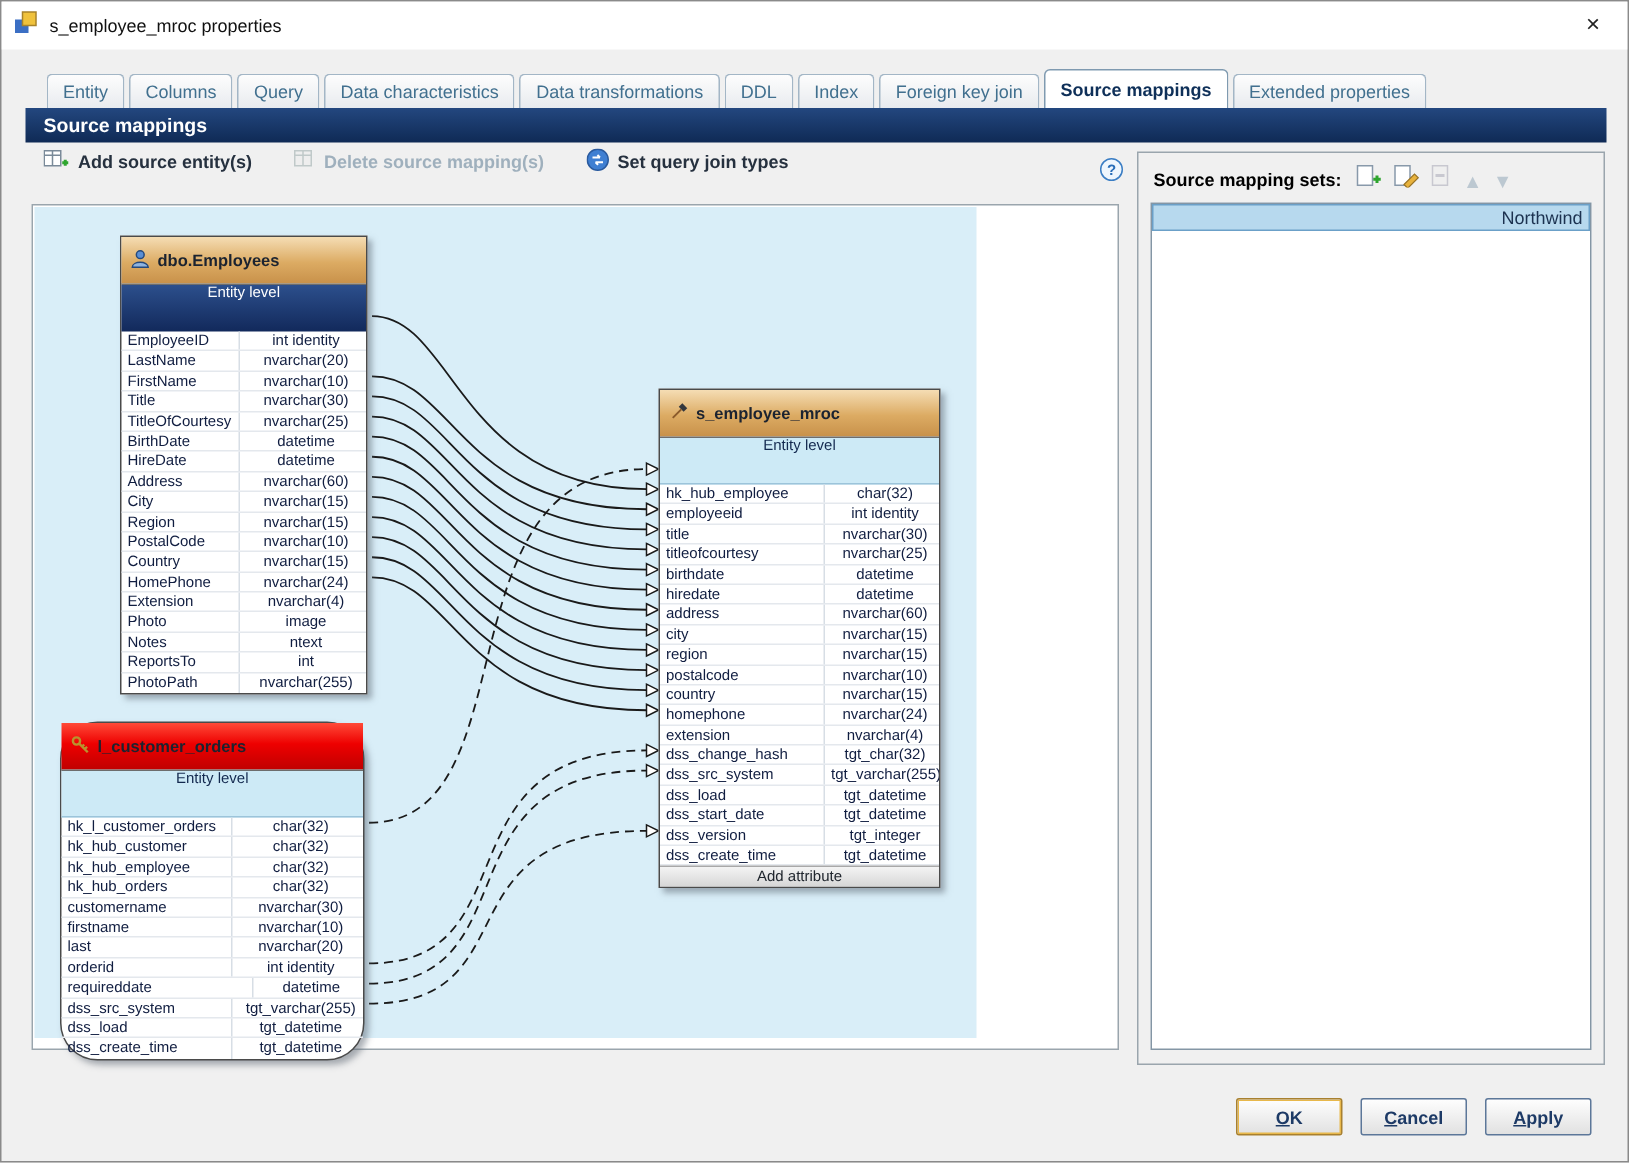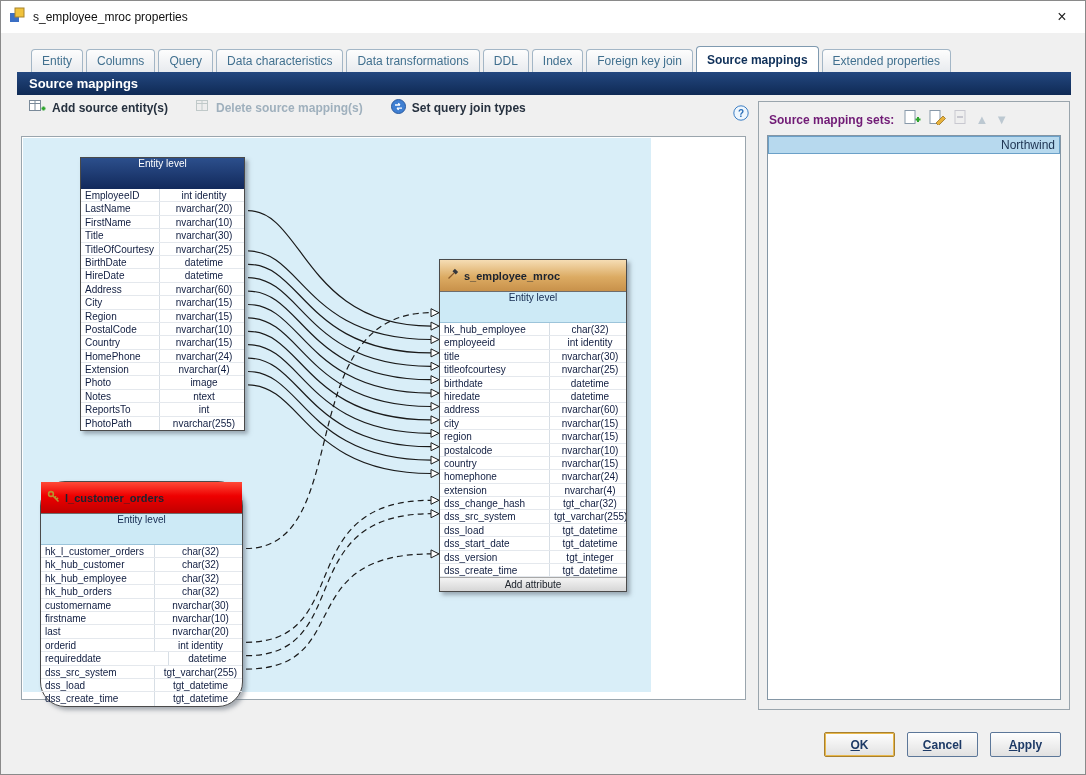--- a/index.html
+++ b/index.html
@@ -39,21 +39,21 @@
   .sub-dark { background:linear-gradient(#2c4f8c,#12295b); color:#ffffff; }
   .sub-light { background:#cdeaf6; color:#13294f; border-bottom:1px solid #9cc4da; }
   .ent-row { display:flex; height:13.4px; line-height:13px; border-bottom:1px solid #e4e8ed; color:#101d40; }
   .ent-row:last-of-type { border-bottom:none; }
   .c-name { padding-left:4px; border-right:1px solid #d7dee5; overflow:hidden; white-space:nowrap; }
   .c-type { padding-left:4px; overflow:hidden; white-space:nowrap; flex:1;text-align:center; }
   .ent-footer { height:14px; line-height:13px; text-align:center; background:linear-gradient(#f4f4f4,#d6d6d6); border-top:1px solid #a8a8a8; font-size:10px; color:#20262e; cursor:pointer; }
   
   #right-panel { position:absolute; left:757px; top:100px; width:312px; height:609px; border:1px solid #9aa5ad; background:#f0f0f0; }
   #rp-header { display:flex; align-items:center; padding:8px 8px 4px 10px; }
-  #rp-label { font-size:12px; font-weight:bold; color:#701a75; }
+  #rp-label { font-size:12px; font-weight:bold; color:#000000; }
   .rp-icons { display:flex; gap:7px; margin-left:10px; align-items:center; }
   .rp-icon { cursor:pointer; }
   .rp-icon.disabled { opacity:.45; cursor:default; }
   .tri { font-size:13px; color:#7f98ad; line-height:13px; }
   #set-list { position:absolute; left:8px; top:33px; right:8px; bottom:9px; background:#ffffff; border:1px solid #8496a5; overflow:hidden; }
   .list-item { height:18px; line-height:17px; padding:0 4px; font-size:12px; color:#1c3250; cursor:pointer; }
   .list-item.selected { background:#b7d9ee; border:1px solid #6ba0c8;text-align:right; }
   
   #footer-buttons { position:absolute; right:24px; top:731px; display:flex; gap:12px; }
   .btn { min-width:71px; height:25px; font-family:"Liberation Sans",sans-serif; font-size:12px; font-weight:bold; color:#1d3a66; background:linear-gradient(#fefefe,#e1e1e1); border:1px solid #5c7799; border-radius:2px; cursor:pointer; }
@@ -158,20 +158,27 @@
       <polygon points="408,170.7 416,174.7 408,178.7" fill="#ffffff" stroke="#1a1a1a"></polygon>
       <path d="M 223 504.3 C 333 504.3, 267 362.29999999999995, 408 362.29999999999995" fill="none" stroke="#1a1a1a" stroke-width="1.2" stroke-dasharray="6 4"></path>
       <polygon points="408,358.29999999999995 416,362.29999999999995 408,366.29999999999995" fill="#ffffff" stroke="#1a1a1a"></polygon>
       <path d="M 223 517.7 C 333 517.7, 267 375.7, 408 375.7" fill="none" stroke="#1a1a1a" stroke-width="1.2" stroke-dasharray="6 4"></path>
       <polygon points="408,371.7 416,375.7 408,379.7" fill="#ffffff" stroke="#1a1a1a"></polygon>
       <path d="M 223 531.1 C 333 531.1, 267 415.9, 408 415.9" fill="none" stroke="#1a1a1a" stroke-width="1.2" stroke-dasharray="6 4"></path>
       <polygon points="408,411.9 416,415.9 408,419.9" fill="#ffffff" stroke="#1a1a1a"></polygon>
     </svg>
   <div id="diagram-layer">
       <div class="entity" style="left: 58px; top: 20px; width: 165px;">
+        <div class="ent-header hdr-tan">
+          <span><svg width="13" height="13" viewBox="0 0 13 13">
+              <circle cx="6.5" cy="3.8" r="2.6" fill="#5b8fd4" stroke="#25497c"></circle>
+              <path d="M1.2 12.2 C1.2 7.8 11.8 7.8 11.8 12.2 Z" fill="#8fb4e0" stroke="#25497c"></path>
+            </svg></span>
+          <span>dbo.Employees</span>
+        </div>
         <div class="ent-sub sub-dark">Entity level</div>
         <div class="ent-row">
           <span class="c-name" style="width: 79px;">EmployeeID</span>
           <span class="c-type">int identity</span>
         </div>
         <div class="ent-row">
           <span class="c-name" style="width: 79px;">LastName</span>
           <span class="c-type">nvarchar(20)</span>
         </div>
         <div class="ent-row">

